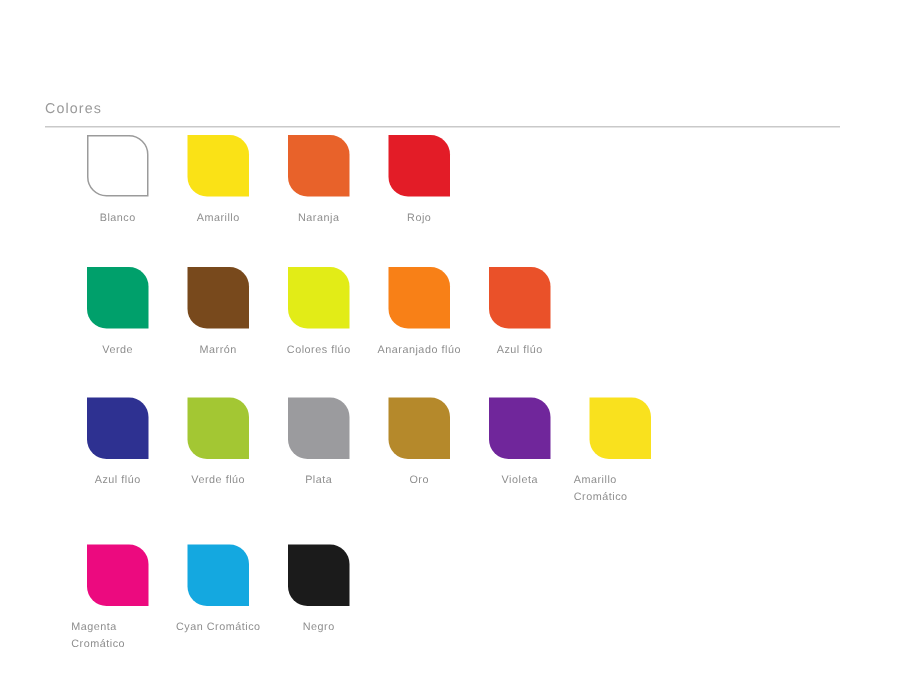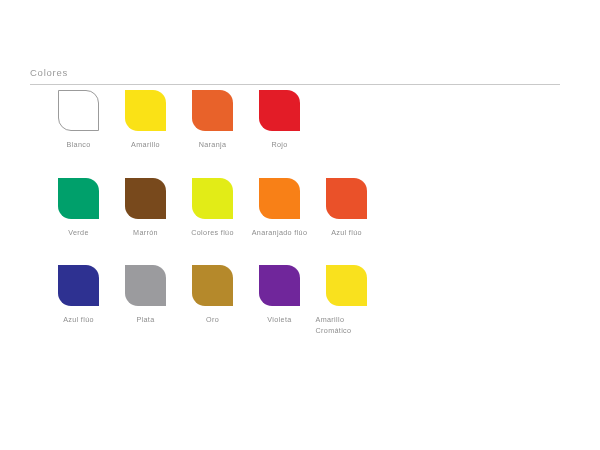--- a/index.html
+++ b/index.html
@@ -137,31 +137,49 @@
           <div class="swatch-chip" style="background: rgb(234, 81, 41);"></div>
           <div class="swatch-label">Azul flúo</div>
         </div>
       </div>
       <div class="swatch-row">
         <div class="swatch-cell">
           <div class="swatch-chip" style="background: rgb(46, 49, 145);"></div>
           <div class="swatch-label">Azul flúo</div>
         </div>
         <div class="swatch-cell">
+          <div class="swatch-chip" style="background: rgb(163, 199, 51);"></div>
+          <div class="swatch-label">Verde flúo</div>
+        </div>
+        <div class="swatch-cell">
           <div class="swatch-chip" style="background: rgb(155, 155, 158);"></div>
           <div class="swatch-label">Plata</div>
         </div>
         <div class="swatch-cell">
           <div class="swatch-chip" style="background: rgb(181, 137, 43);"></div>
           <div class="swatch-label">Oro</div>
         </div>
         <div class="swatch-cell">
           <div class="swatch-chip" style="background: rgb(112, 38, 155);"></div>
           <div class="swatch-label">Violeta</div>
         </div>
         <div class="swatch-cell">
           <div class="swatch-chip" style="background: rgb(249, 225, 30);"></div>
           <div class="swatch-label">Amarillo Cromático</div>
         </div>
       </div>
+      <div class="swatch-row">
+        <div class="swatch-cell">
+          <div class="swatch-chip" style="background: rgb(236, 10, 127);"></div>
+          <div class="swatch-label">Magenta Cromático</div>
+        </div>
+        <div class="swatch-cell">
+          <div class="swatch-chip" style="background: rgb(20, 168, 224);"></div>
+          <div class="swatch-label">Cyan Cromático</div>
+        </div>
+        <div class="swatch-cell">
+          <div class="swatch-chip" style="background: rgb(27, 27, 27);"></div>
+          <div class="swatch-label">Negro</div>
+        </div>
+      </div>
     </div>
 
 </div>
 
 </body></html>

